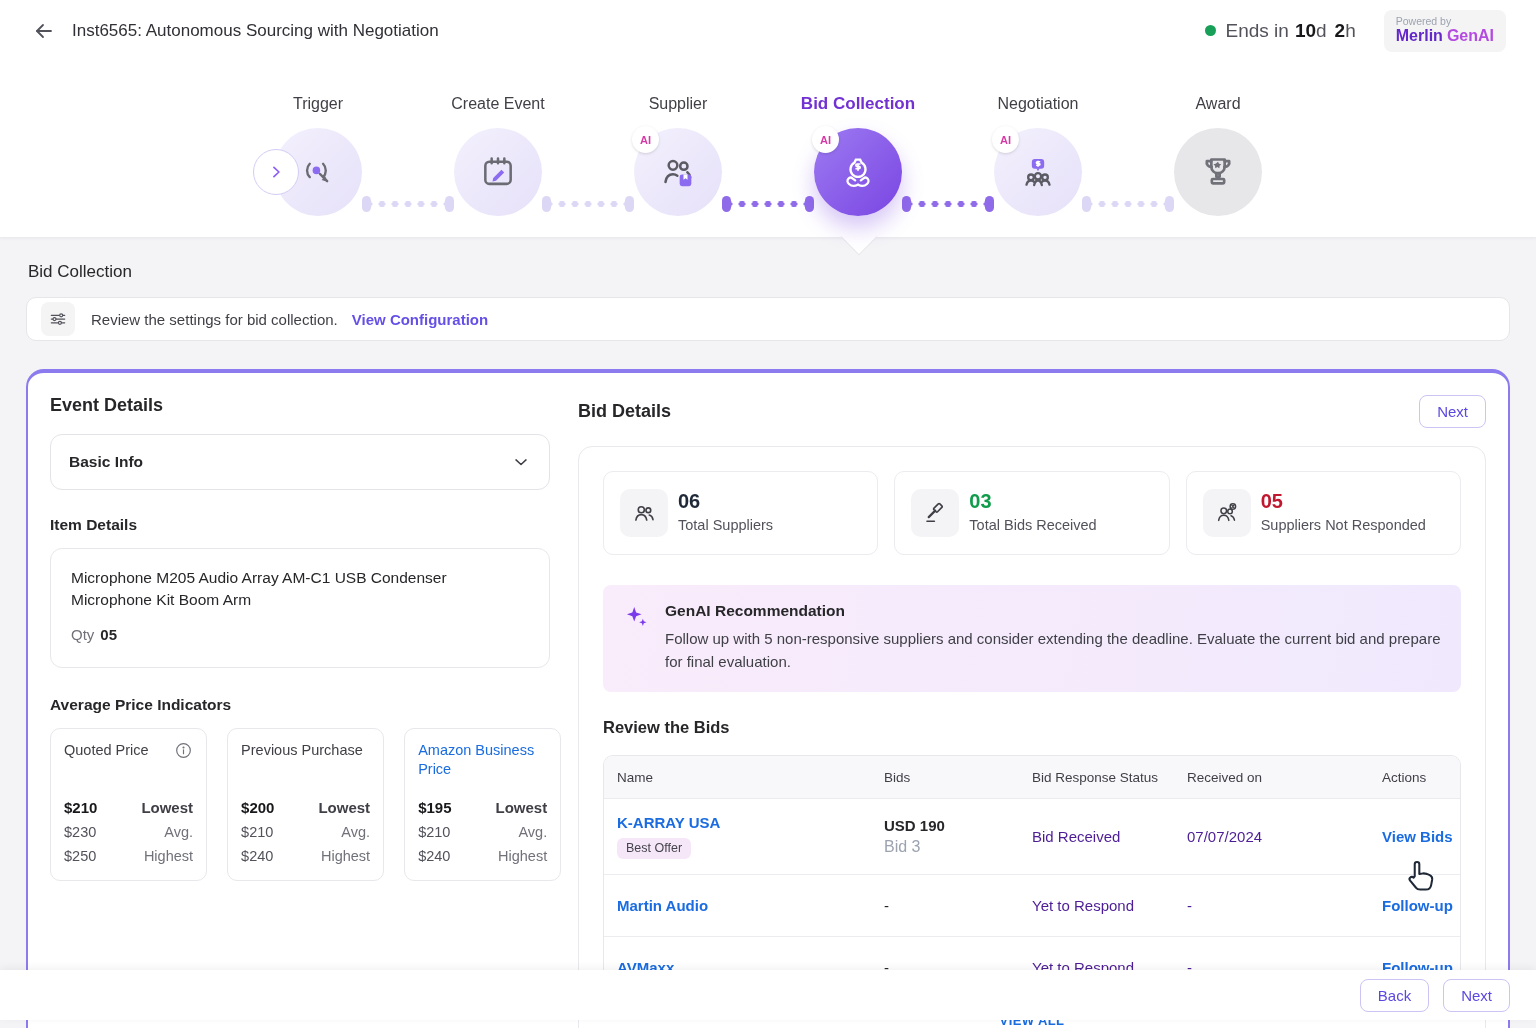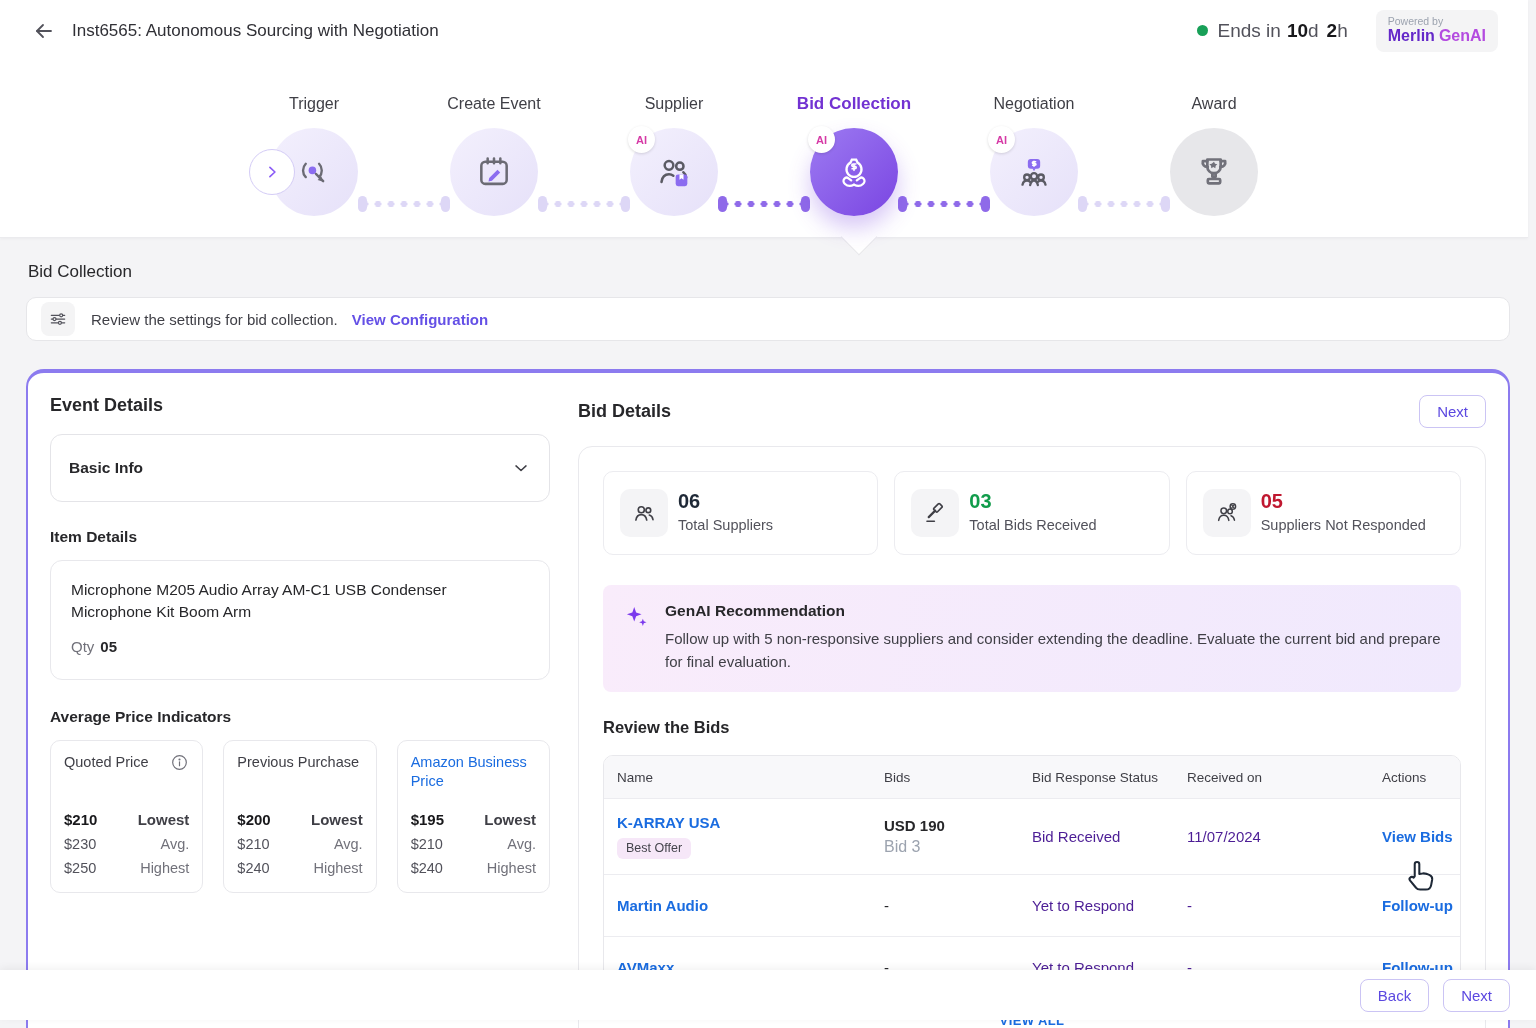--- a/index.html
+++ b/index.html
@@ -5,21 +5,21 @@
   * { margin:0; padding:0; box-sizing:border-box; }
   html,body { width:1536px; height:1028px; }
   body {
     font-family:"Liberation Sans", sans-serif;
     background:#f4f4f6; color:#27272a;
     position:relative; overflow:hidden;
   }
   svg { display:block; }
 
   
-  .top-band { position:absolute; top:0; left:0; right:8px; height:238px; background:#fff;
+  .top-band { position:absolute; top:0; left:0; right:0; height:238px; background:#fff;
     border-bottom:1px solid #ebebee; box-shadow:0 1px 3px rgba(0,0,0,.04); z-index:4; }
   .notch { position:absolute; left:846px; bottom:-13px; width:26px; height:26px; background:#fff;
     transform:rotate(45deg); border-right:1px solid #e7e7ea; border-bottom:1px solid #e7e7ea; }
 
   .topbar { height:62px; display:flex; align-items:center; padding:0 30px; }
   .back-btn { width:28px; height:28px; display:flex; align-items:center; justify-content:center; cursor:pointer; }
   .app-title { margin-left:14px; font-size:17px; font-weight:500; color:#303036; }
   .topbar-right { margin-left:auto; display:flex; align-items:center; }
   .ends-wrap { display:flex; align-items:center; font-size:19px; color:#52525b; white-space:nowrap; }
   .ends-dot { width:11px; height:11px; border-radius:50%; background:#18a058; margin-right:10px; }
@@ -68,36 +68,36 @@
   .config-link { margin-left:14px; font-size:15px; font-weight:600; color:#6450e6; cursor:pointer; }
 
   .main-panel { margin:28px 26px 0; background:#fff; border:2px solid #8c7bef; border-top-width:4px;
     border-radius:18px; padding:22px 22px 40px; height:700px;
     display:grid; grid-template-columns:500px 1fr; column-gap:28px; align-items:start; }
 
   .panel-heading { font-size:18px; font-weight:600; color:#27272a; }
 
   
   .left-col .panel-heading { margin-bottom:18px; }
-  .select-box { height:68px; border:1px solid #e4e4e8; border-radius:12px; display:flex; align-items:center;
+  .select-box { height:56px; border:1px solid #e4e4e8; border-radius:12px; display:flex; align-items:center;
     justify-content:space-between; padding:0 18px; margin-bottom:26px; cursor:pointer; background:#fff; }
   .select-label { font-size:15.5px; font-weight:600; color:#27272a; }
   .sub-heading { font-size:15.5px; font-weight:600; color:#27272a; margin-bottom:14px; }
   .item-card { border:1px solid #e8e8ec; border-radius:12px; padding:18px 20px 24px; margin-bottom:28px; }
   .item-name { font-size:15.5px; line-height:1.45; color:#27272a; }
   .item-qty { margin-top:14px; font-size:15px; color:#71717a; }
   .item-qty-value { color:#27272a; font-weight:600; margin-left:6px; }
   .price-cards { display:grid; grid-template-columns:repeat(3,1fr); gap:20px; }
   .price-card { border:1px solid #e8e8ec; border-radius:10px; padding:12px 13px 16px; background:#fff; }
   .price-card-head { display:flex; justify-content:space-between; align-items:flex-start; min-height:50px; margin-bottom:8px; }
   .price-card-title { font-size:14.5px; font-weight:500; color:#3f3f46; line-height:1.3; }
   .price-card--amazon .price-card-title { color:#1a6ce0; }
   .info-icon { cursor:pointer; margin-left:6px; flex:none; }
   .price-row { display:flex; justify-content:space-between; align-items:baseline; font-size:14.5px; margin-top:8px; color:#52525b; }
-  .price-row .lbl { color:#71717a; }
+  .price-row .lbl { color:#71717a;padding-left:44px; }
   .price-row--first { font-size:15px; font-weight:700; color:#18181b; }
   .price-row--first .lbl { color:#3f3f46; font-weight:600; }
 
   
   .bid-head { display:flex; justify-content:space-between; align-items:center; margin-bottom:18px; }
   .btn-outline { border:1px solid #cbc4f4; color:#5b48e0; background:#fff; border-radius:8px;
     font-size:15px; font-family:inherit; padding:7px 17px; cursor:pointer; }
   .bid-card { border:1px solid #e9e9ed; border-radius:14px; padding:24px; background:#fff; }
   .stats { display:grid; grid-template-columns:repeat(3,1fr); gap:16px; margin-bottom:30px; }
   .stat { border:1px solid #ececf0; border-radius:10px; padding:14px 16px; display:flex; gap:10px;
@@ -451,21 +451,21 @@
           <div class="t-row t-row--tall">
             <div>
               <div><span class="link-blue">K-ARRAY USA</span></div>
               <span class="badge-best">Best Offer</span>
             </div>
             <div>
               <div class="bid-amt">USD 190</div>
               <div class="bid-sub">Bid 3</div>
             </div>
             <div class="cell-status">Bid Received</div>
-            <div class="cell-received">11/07/2024</div>
+            <div class="cell-received">07/07/2024</div>
             <div class="cell-action">
               <span class="link-blue">View Bids</span>
               <span class="cursor-hand">
                 <svg width="38" height="38" viewBox="0 0 24 24" fill="#ffffff" stroke="#1f2937" stroke-width="1.3" stroke-linecap="round" stroke-linejoin="round">
                   <path d="M9.3 12.8V5.2a1.45 1.45 0 0 1 2.9 0v6.1l2-.3c.5-.1 3.2.4 4.6 1.1 1.2.6 1.7 1.6 1.5 2.9l-.6 3.2c-.3 1.9-1.5 3-3.4 3h-3.6c-1.1 0-2-.4-2.7-1.3l-3.6-4.4c-.5-.6-.5-1.4.1-1.9.6-.6 1.5-.5 2 .1z"></path>
                 </svg>
               </span>
             </div>
           </div>
 

